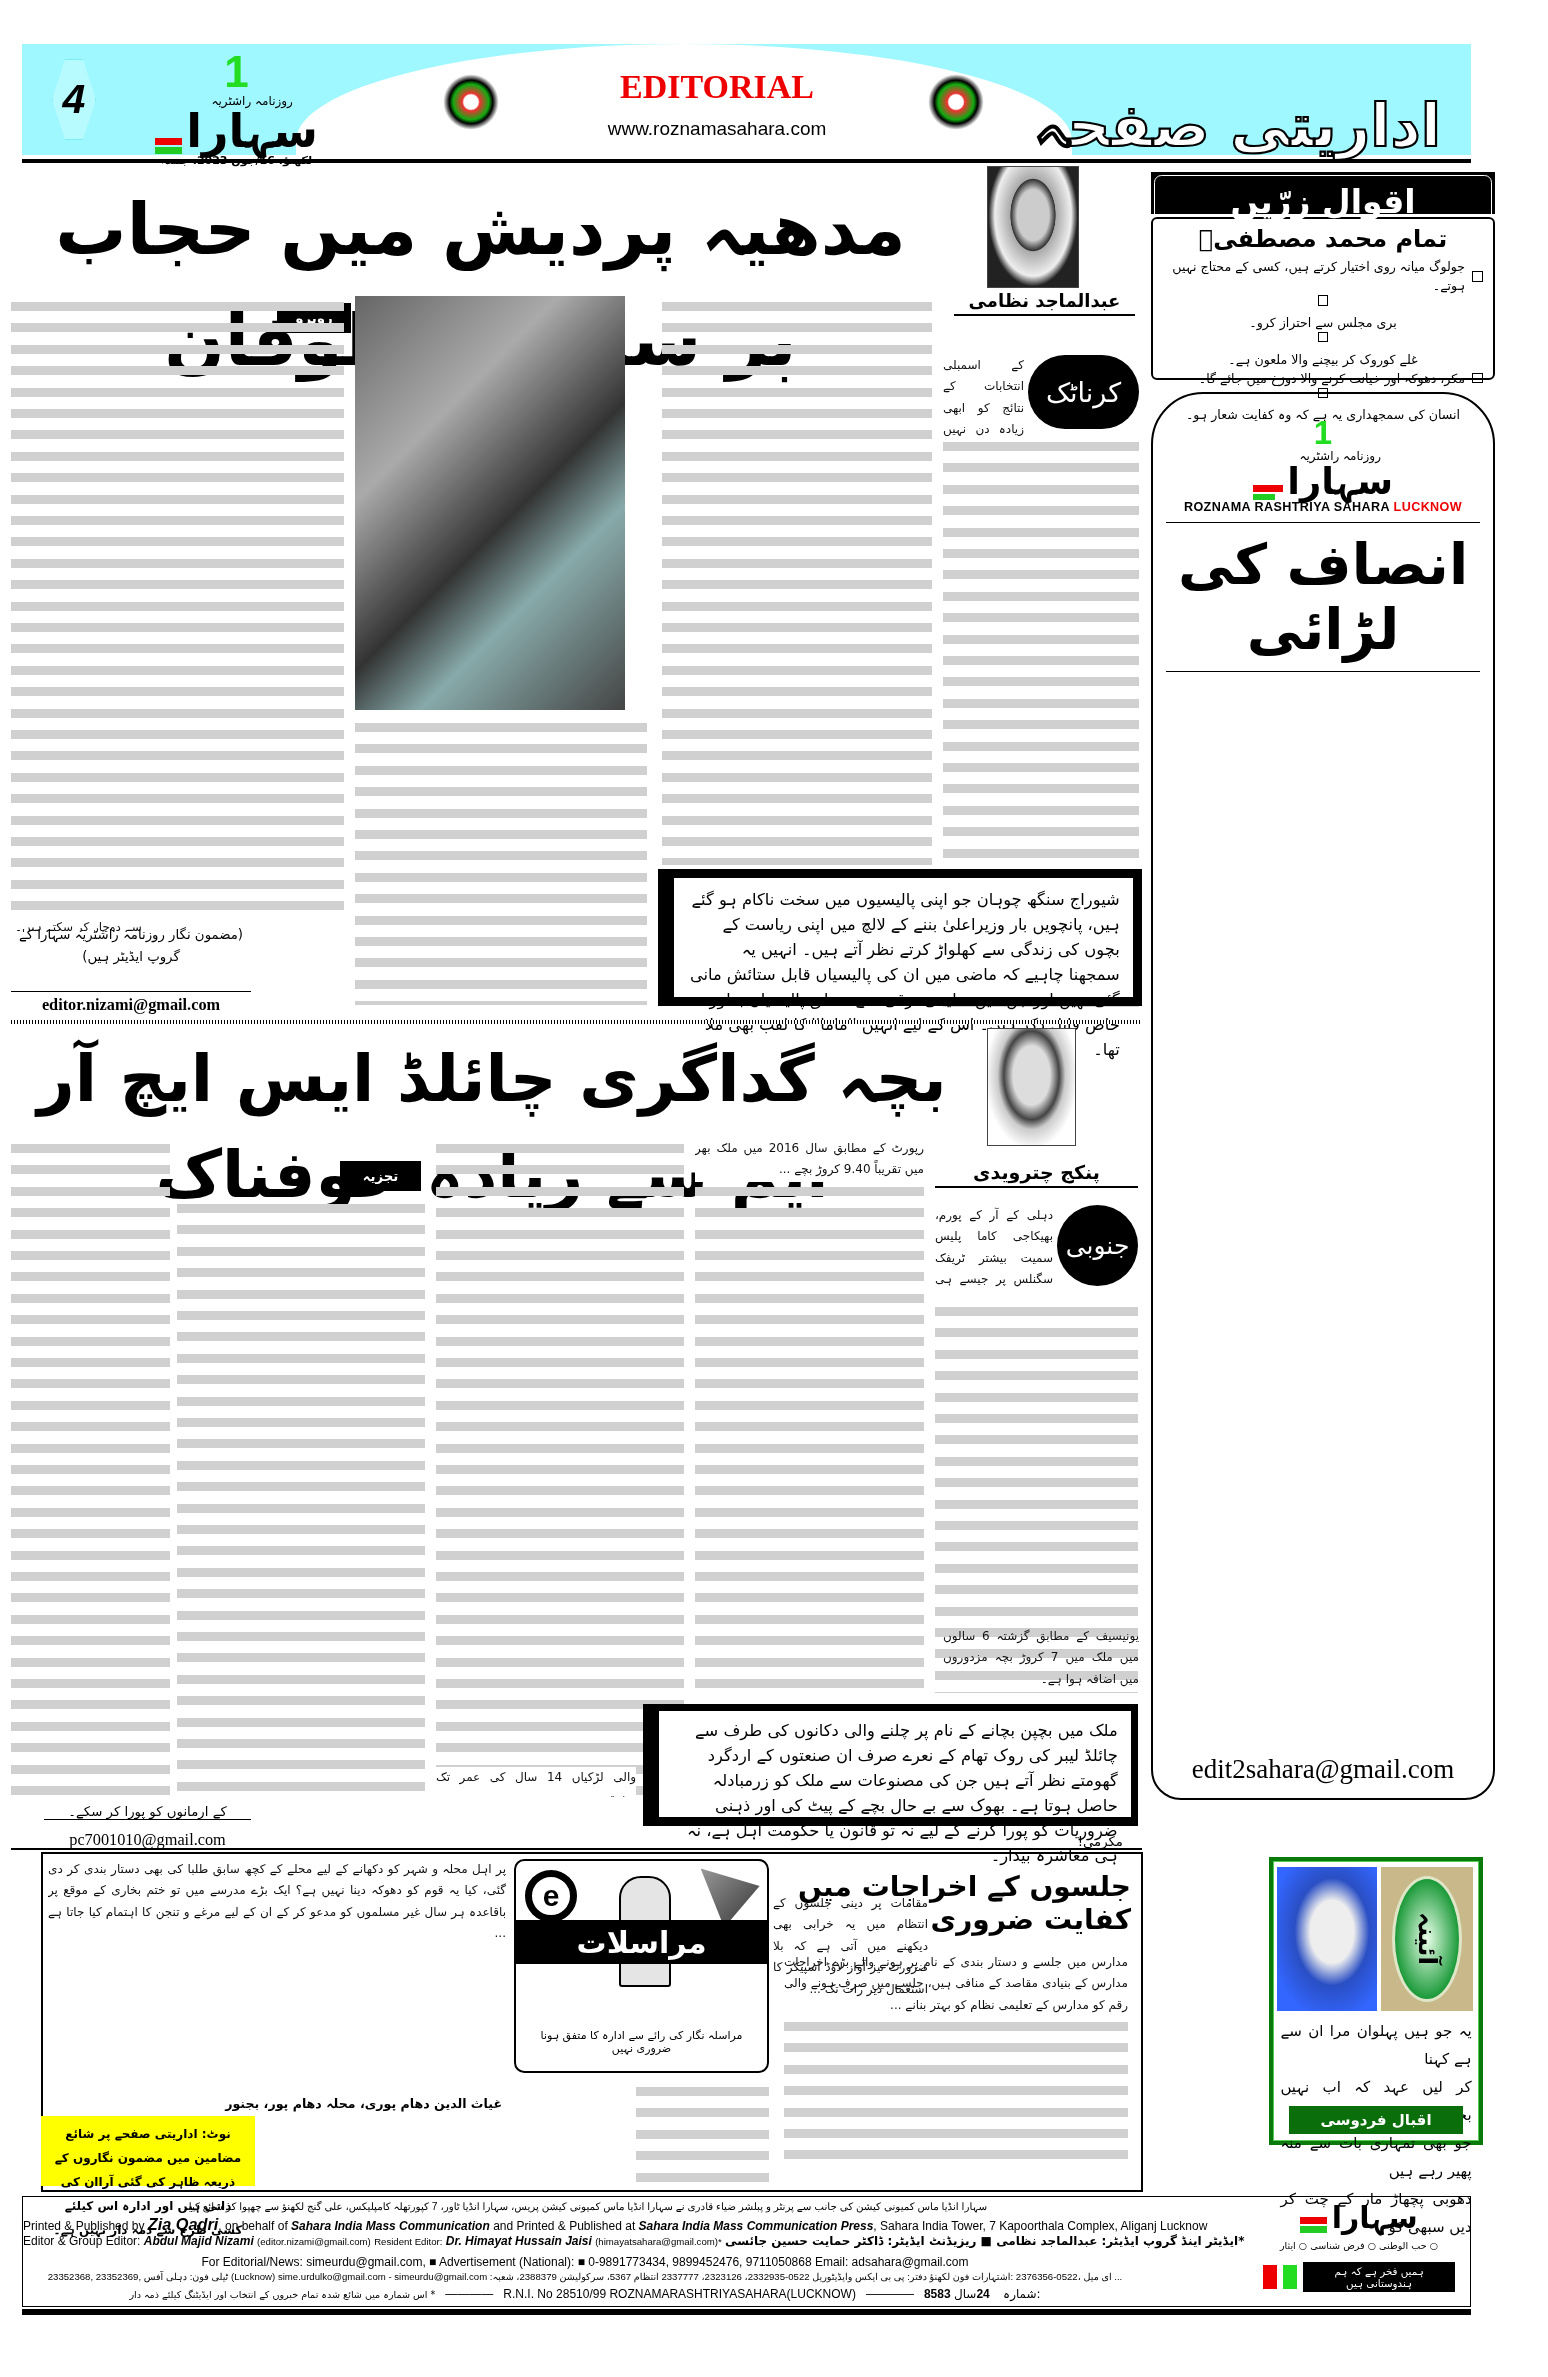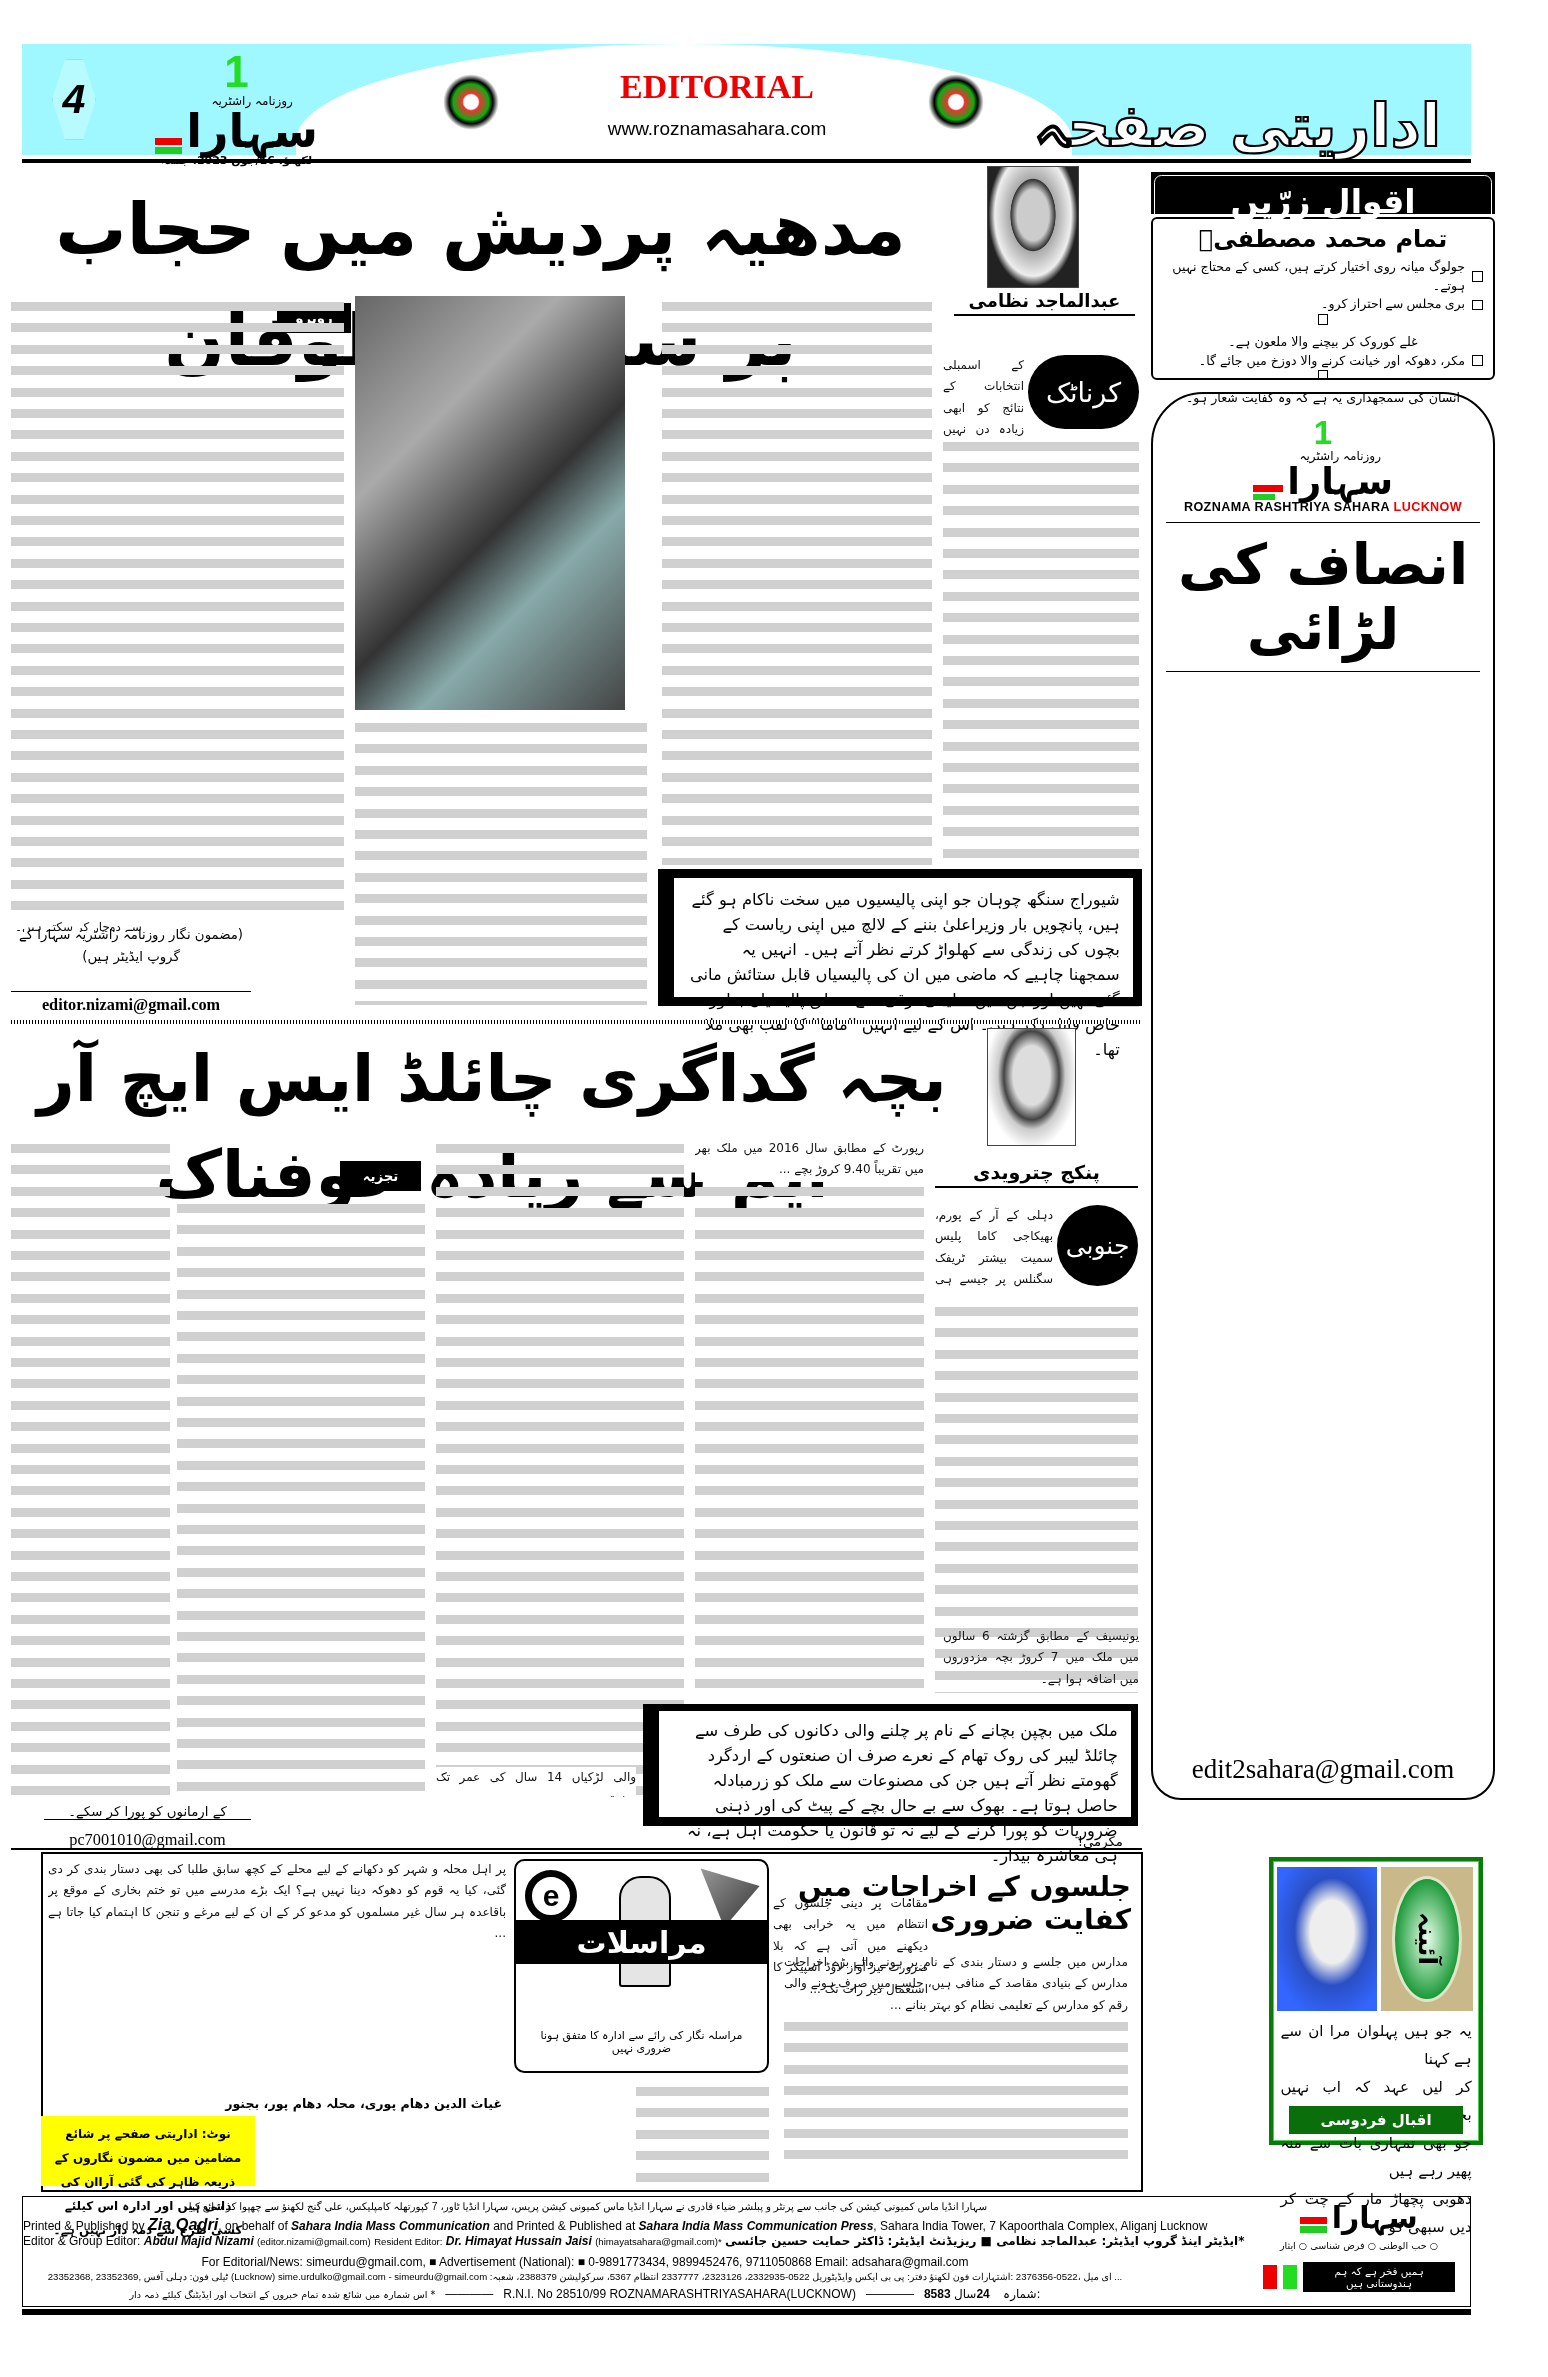--- a/index.html
+++ b/index.html
@@ -143,21 +143,21 @@
 <div id="quotes" class="abs">
   <div id="quotes-head">
     <div id="quotes-head-inner" class="urdu">اقوال زرّیں</div>
   </div>
   <div id="quotes-body" class="urdu">
     <div id="quotes-author">تمام محمد مصطفیؐ</div>
     <div class="quote-item" style="flex-direction:row;">
         <span class="checkbox"></span>
         <span>جولوگ میانہ روی اختیار کرتے ہیں، کسی کے محتاج نہیں ہوتے۔</span>
       </div>
-    <div class="quote-item" style="flex-direction:row;font-family:Liberation Serif, serif;">
+    <div class="quote-item" style="flex-direction:column;">
         <span class="checkbox"></span>
         <span>بری مجلس سے احتراز کرو۔</span>
       </div>
     <div class="quote-item" style="flex-direction:column;">
         <span class="checkbox"></span>
         <span>غلے کوروک کر بیچنے والا ملعون ہے۔</span>
       </div>
     <div class="quote-item" style="flex-direction:row;">
         <span class="checkbox"></span>
         <span>مکر، دھوکہ اور خیانت کرنے والا دوزخ میں جائے گا۔</span>

